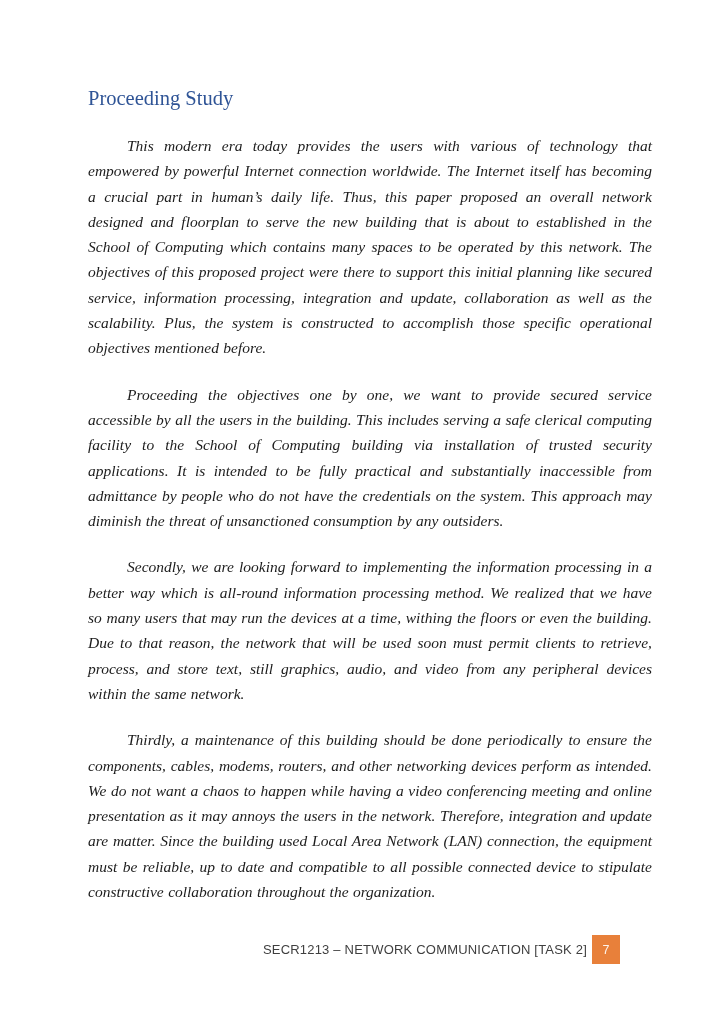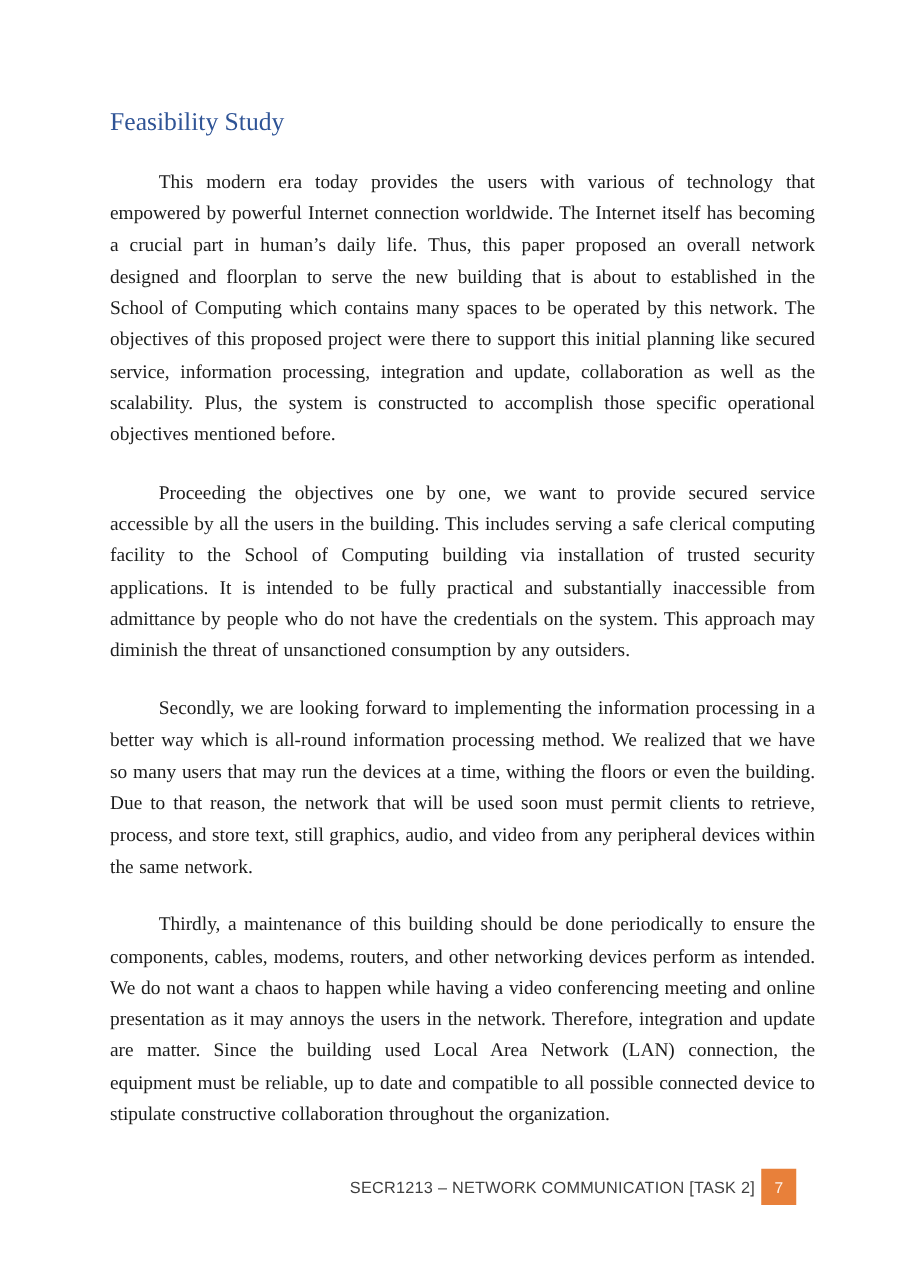--- a/index.html
+++ b/index.html
@@ -31,31 +31,32 @@
     color: var(--heading-blue, #2F5496);
   }
   .body-para {
     margin: 0;
     text-align: justify;
     text-indent: 39px;
     font-size: 15.5px;
     line-height: 25.3px;
     color: var(--body-text, #1c1c1c);
     word-spacing: 0.5px;
+    font-style: italic;
   }
   .body-para.first {
     margin-top: 21px;
   }
   .body-para + .body-para {
     margin-top: 21px;
   }
   .footer {
     position: absolute;
     top: 935px;
-    right: 87px;
+    right: 104px;
     height: 29px;
     display: flex;
     align-items: center;
     gap: 5px;
     font-family: "Liberation Sans", sans-serif;
   }
   .footer-text {
     font-size: 13px;
     line-height: 29px;
     color: var(--footer-text, #3f3f3f);
@@ -74,21 +75,21 @@
     color: #fdf3ec;
     font-size: 12.5px;
     font-family: "Liberation Sans", sans-serif;
   }
 </style>
 </head>
 <body>
 
 <div class="page">
   <div class="content">
-    <h1 class="doc-heading">Feasibility Study</h1>
+    <h1 class="doc-heading">Proceeding Study</h1>
     <p class="body-para first">This modern era today provides the users with various of technology that empowered by powerful Internet connection worldwide. The Internet itself has becoming a crucial part in human’s daily life. Thus, this paper proposed an overall network designed and floorplan to serve the new building that is about to established in the School of Computing which contains many spaces to be operated by this network. The objectives of this proposed project were there to support this initial planning like secured service, information processing, integration and update, collaboration as well as the scalability. Plus, the system is constructed to accomplish those specific operational objectives mentioned before.</p>
     <p class="body-para">Proceeding the objectives one by one, we want to provide secured service accessible by all the users in the building. This includes serving a safe clerical computing facility to the School of Computing building via installation of trusted security applications. It is intended to be fully practical and substantially inaccessible from admittance by people who do not have the credentials on the system. This approach may diminish the threat of unsanctioned consumption by any outsiders.</p>
     <p class="body-para">Secondly, we are looking forward to implementing the information processing in a better way which is all-round information processing method. We realized that we have so many users that may run the devices at a time, withing the floors or even the building. Due to that reason, the network that will be used soon must permit clients to retrieve, process, and store text, still graphics, audio, and video from any peripheral devices within the same network.</p>
     <p class="body-para">Thirdly, a maintenance of this building should be done periodically to ensure the components, cables, modems, routers, and other networking devices perform as intended. We do not want a chaos to happen while having a video conferencing meeting and online presentation as it may annoys the users in the network. Therefore, integration and update are matter. Since the building used Local Area Network (LAN) connection, the equipment must be reliable, up to date and compatible to all possible connected device to stipulate constructive collaboration throughout the organization.</p>
   </div>
 
   <div class="footer">
     <span class="footer-text">SECR1213 – NETWORK COMMUNICATION [TASK 2]</span>
     <span class="page-number-box">
       <span>7</span>

